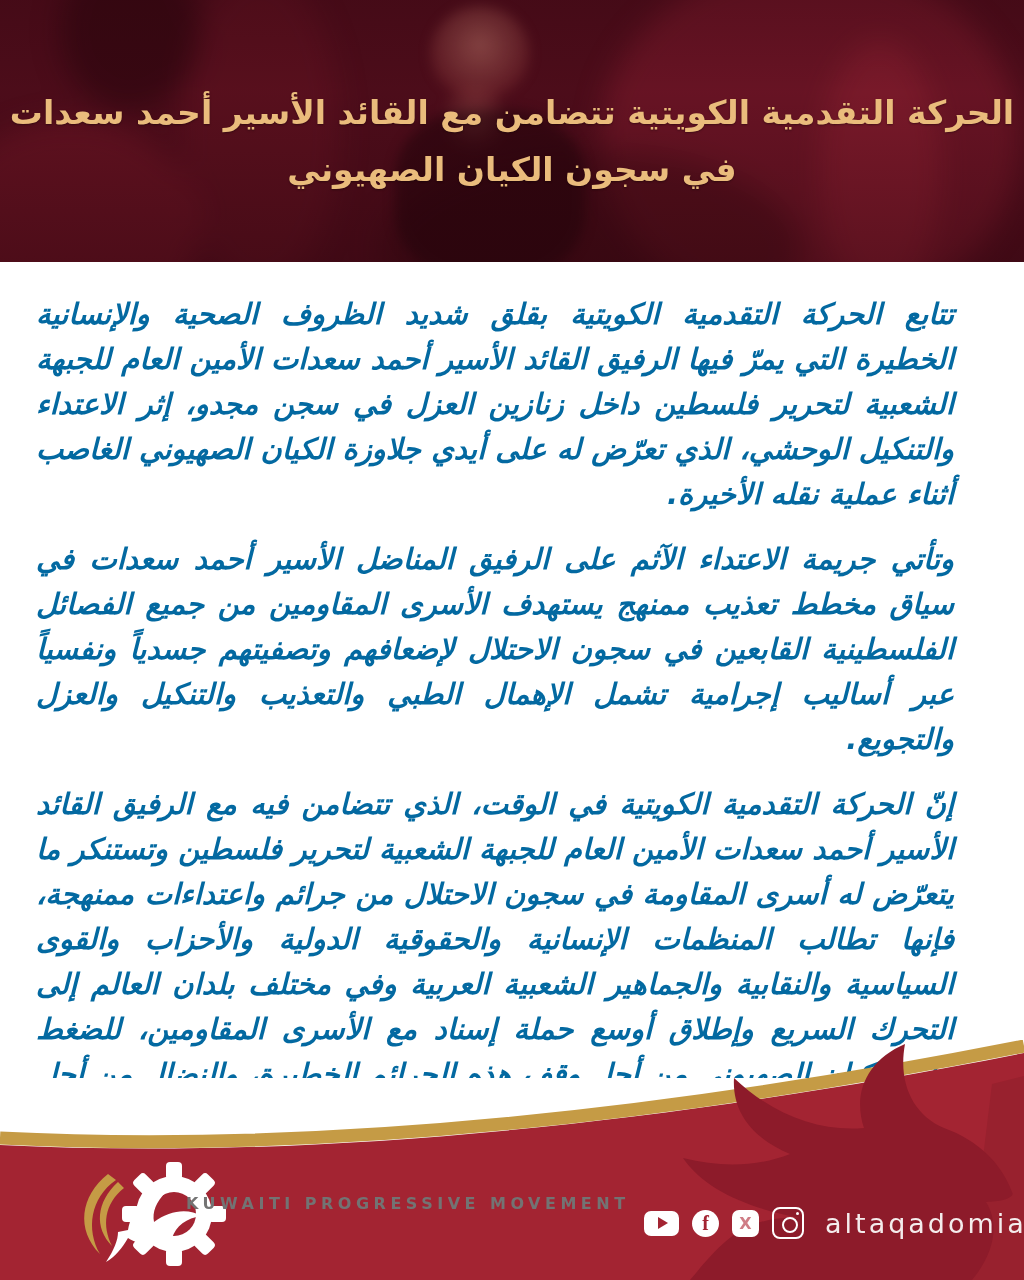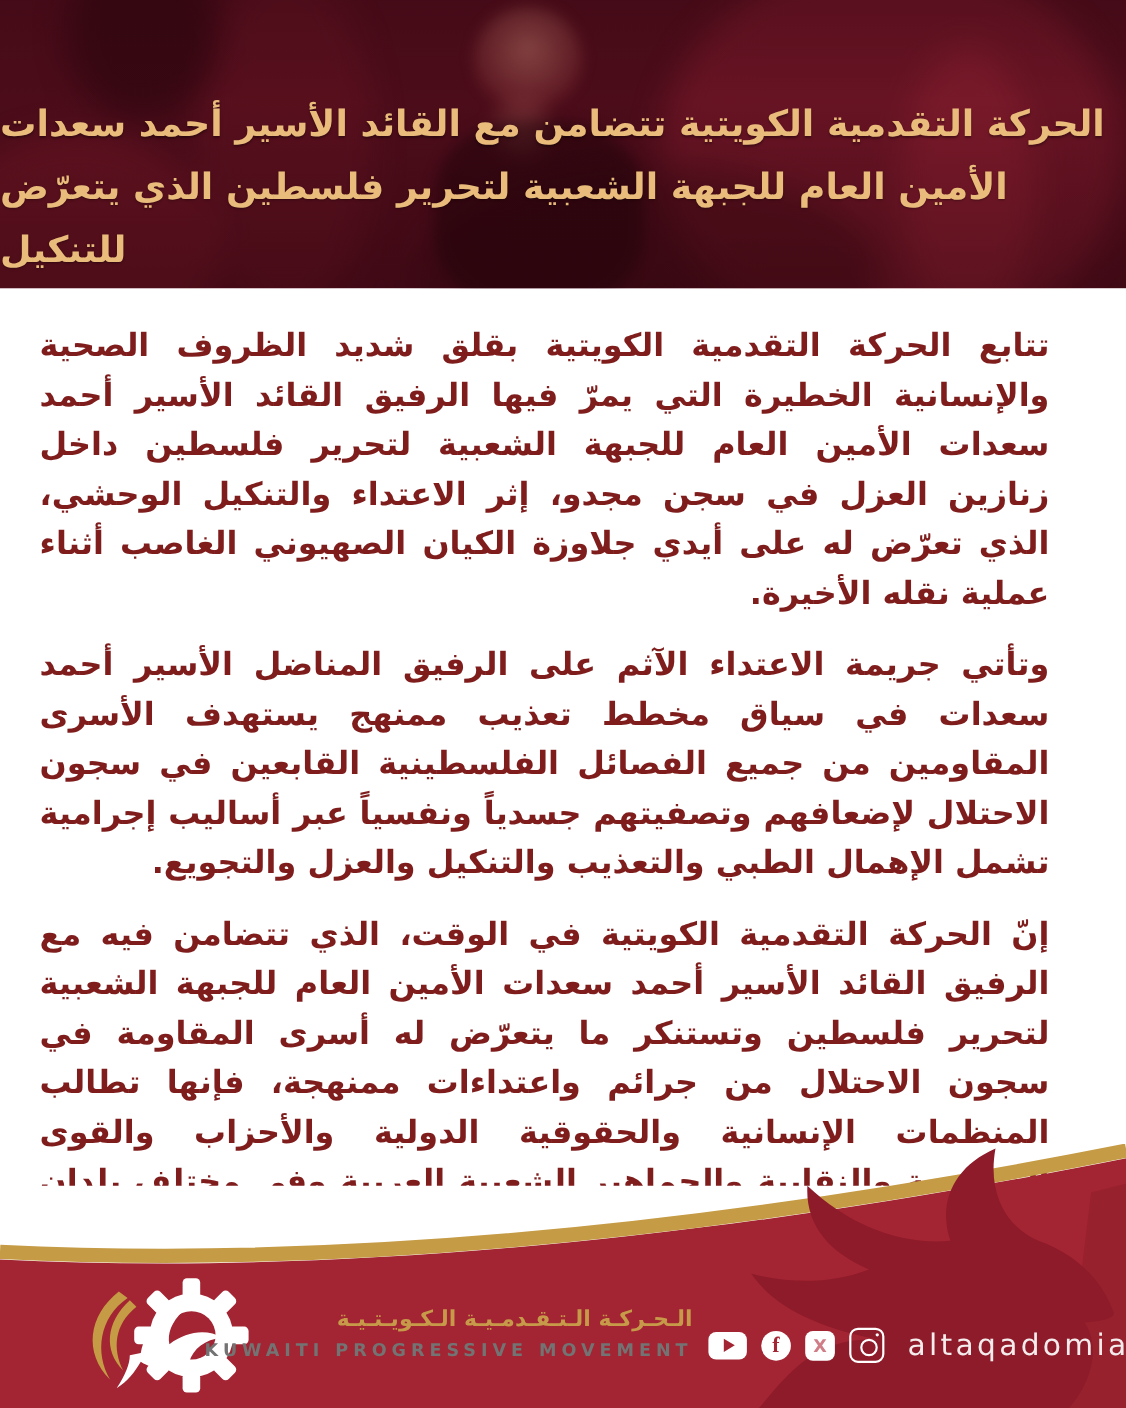--- a/index.html
+++ b/index.html
@@ -28,30 +28,30 @@
   .head{position:absolute;left:430px;top:6px;width:100px;height:95px;border-radius:50%;
         background:radial-gradient(circle at 50% 40%, rgba(205,130,115,.55), rgba(150,60,60,.25) 70%, transparent 75%);}
   .hands{position:absolute;left:445px;top:78px;width:58px;height:78px;border-radius:45%;
         background:radial-gradient(circle, rgba(185,105,95,.45), transparent 75%);}
   .torso{position:absolute;left:395px;top:110px;width:190px;height:170px;border-radius:40%;
         background:rgba(35,4,11,.55);}
   .header-vignette{position:absolute;inset:0;
         background:linear-gradient(180deg, rgba(40,4,12,.25), rgba(25,2,8,.05) 35%, rgba(35,3,10,.35) 100%);}
   .title{
     position:absolute;left:0;right:0;top:62px;
-    text-align:left;direction:rtl;
+    text-align:center;direction:rtl;
     color:#eabc7c;font-weight:bold;font-size:33px;line-height:57px;
     text-shadow:0 1px 2px rgba(0,0,0,.35);
   }
 
   
   .main{
     position:absolute;top:262px;left:0;width:980px;height:816px;
-    direction:rtl;color:#7f1d1d;overflow:hidden;
-    padding:30px 26px 0 36px;box-sizing:border-box;
+    direction:rtl;color:#0369a1;overflow:hidden;
+    padding:30px 26px 0 36px;box-sizing:border-box;font-style:italic;
   }
   .main p{
     margin:0 0 20px 0;
     font-size:29px;line-height:45px;font-weight:bold;
     text-align:justify;text-align-last:right;
   }
 
   
   .footer{
     position:absolute;left:0;top:1040px;width:1024px;height:240px;
@@ -94,21 +94,20 @@
       <div class="blob b6"></div>
     </div>
     <div class="figure">
       <div class="head"></div>
       <div class="hands"></div>
       <div class="torso"></div>
     </div>
     <div class="header-vignette"></div>
     <h1 class="title">
       <div>الحركة التقدمية الكويتية تتضامن مع القائد الأسير أحمد سعدات</div>
-      <div>الأمين العام للجبهة الشعبية لتحرير فلسطين الذي يتعرّض للتنكيل</div>
       <div>في سجون الكيان الصهيوني</div>
     </h1>
   </header>
 
   <main class="main">
     <p>تتابع الحركة التقدمية الكويتية بقلق شديد الظروف الصحية والإنسانية الخطيرة التي يمرّ فيها الرفيق القائد الأسير أحمد سعدات الأمين العام للجبهة الشعبية لتحرير فلسطين داخل زنازين العزل في سجن مجدو، إثر الاعتداء والتنكيل الوحشي، الذي تعرّض له على أيدي جلاوزة الكيان الصهيوني الغاصب أثناء عملية نقله الأخيرة.</p>
     <p>وتأتي جريمة الاعتداء الآثم على الرفيق المناضل الأسير أحمد سعدات في سياق مخطط تعذيب ممنهج يستهدف الأسرى المقاومين من جميع الفصائل الفلسطينية القابعين في سجون الاحتلال لإضعافهم وتصفيتهم جسدياً ونفسياً عبر أساليب إجرامية تشمل الإهمال الطبي والتعذيب والتنكيل والعزل والتجويع.</p>
     <p>إنّ الحركة التقدمية الكويتية في الوقت، الذي تتضامن فيه مع الرفيق القائد الأسير أحمد سعدات الأمين العام للجبهة الشعبية لتحرير فلسطين وتستنكر ما يتعرّض له أسرى المقاومة في سجون الاحتلال من جرائم واعتداءات ممنهجة، فإنها تطالب المنظمات الإنسانية والحقوقية الدولية والأحزاب والقوى السياسية والنقابية والجماهير الشعبية العربية وفي مختلف بلدان العالم إلى التحرك السريع وإطلاق أوسع حملة إسناد مع الأسرى المقاومين، للضغط على الكيان الصهيوني من أجل وقف هذه الجرائم الخطيرة، والنضال من أجل إنقاذ حياة الأسرى، وفضح هذه الممارسات البشعة أمام الرأي العام العالمي.</p>
 
   </main>
@@ -159,21 +158,20 @@
                C 62 56 76 42 96 40
                C 86 50 82 60 84 70
                C 100 58 118 56 132 64
                C 116 66 106 74 102 86
                C 88 96 70 94 58 86
                C 52 96 46 104 36 110
                C 44 98 48 88 48 80 Z" fill="#ffffff"></path>
     </svg>
 
     <div class="org-names">
-      <div class="org-ar">الـحـركـة الـتـقـدمـيـة الـكـويـتـيـة</div>
       <div class="org-en">KUWAITI PROGRESSIVE MOVEMENT</div>
     </div>
 
     <div class="social">
       <span class="icon ic-youtube">
           <span class="tri"></span>
         </span>
       <span class="icon ic-facebook">f</span>
       <span class="icon ic-x">X</span>
       <span class="icon ic-instagram">

